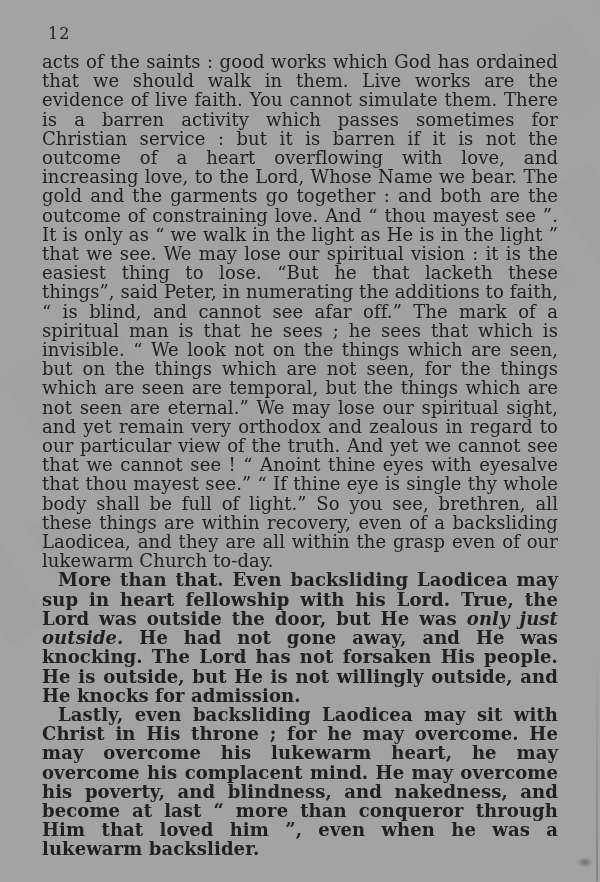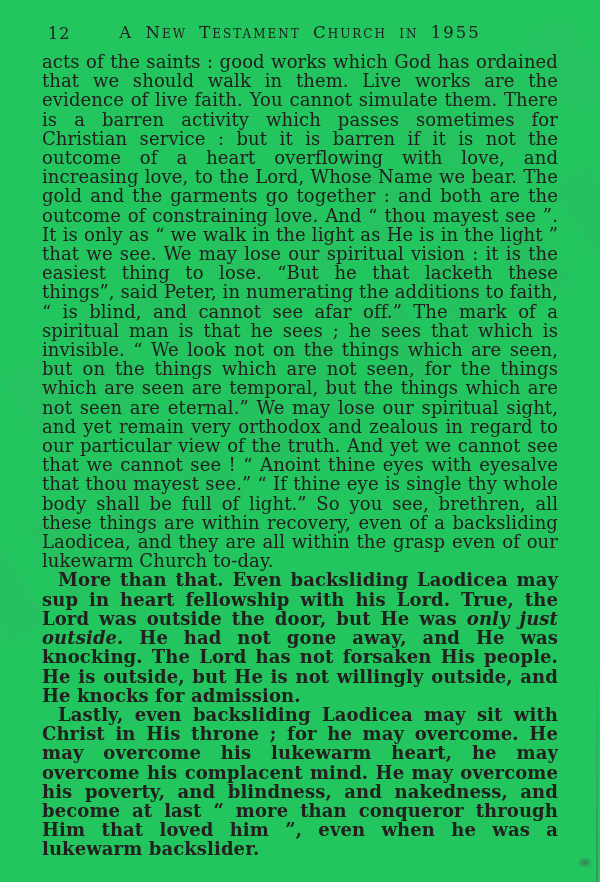--- a/index.html
+++ b/index.html
@@ -11,21 +11,21 @@
     height: 882px;
     background: #fdfdfc;
     font-family: "DejaVu Serif", "Liberation Serif", serif;
     color: #222120;
     position: relative;
     overflow: hidden;
   }
   .page {
     position: absolute;
     inset: 0;
-    background: #22c55e;
+    background: #a3a3a3;
   }
   .header {
     position: absolute;
     top: 23px;
     left: 42px;
     width: 516px;
     height: 22px;
   }
   .page-number {
     position: absolute;
@@ -105,21 +105,20 @@
 </head>
 <body>
 
 <div class="page">
 
   <div class="watermark-streak"></div>
   <div class="watermark-streak second"></div>
 
   <div class="header">
     <span class="page-number">12</span>
-    <div class="running-title">A New Testament Church in 1955</div>
   </div>
 
   <div class="body-text">
     <p>acts of the saints : good works which God has ordained that we should walk in them. Live works are the evidence of live faith. You cannot simulate them. There is a barren activity which passes sometimes for Christian service : but it is barren if it is not the outcome of a heart overflowing with love, and increasing love, to the Lord, Whose Name we bear. The gold and the garments go together : and both are the outcome of constraining love. And “ thou mayest see ”. It is only as “ we walk in the light as He is in the light ” that we see. We may lose our spiritual vision : it is the easiest thing to lose. “But he that lacketh these things”, said Peter, in numerating the additions to faith, “ is blind, and cannot see afar off.” The mark of a spiritual man is that he sees ; he sees that which is invisible. “ We look not on the things which are seen, but on the things which are not seen, for the things which are seen are temporal, but the things which are not seen are eternal.” We may lose our spiritual sight, and yet remain very orthodox and zealous in regard to our particular view of the truth. And yet we cannot see that we cannot see ! “ Anoint thine eyes with eyesalve that thou mayest see.” “ If thine eye is single thy whole body shall be full of light.” So you see, brethren, all these things are within recovery, even of a backsliding Laodicea, and they are all within the grasp even of our lukewarm Church to-day.</p>
 
     <p class="indent"><span>More than that. Even backsliding Laodicea may sup in heart fellowship with his Lord. True, the Lord was outside the door, but He was </span><span class="italic">only just outside.</span><span> He had not gone away, and He was knocking. The Lord has not forsaken His people. He is outside, but He is not willingly outside, and He knocks for admission.</span></p>
 
     <p class="indent">Lastly, even backsliding Laodicea may sit with Christ in His throne ; for he may overcome. He may overcome his lukewarm heart, he may overcome his complacent mind. He may overcome his poverty, and blindness, and nakedness, and become at last “ more than conqueror through Him that loved him ”, even when he was a lukewarm backslider.</p>
 
   </div>

